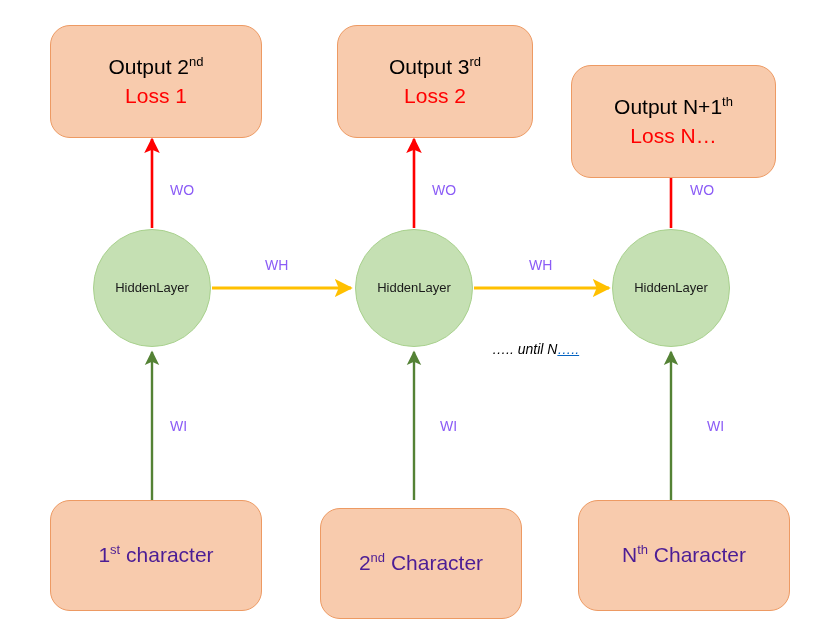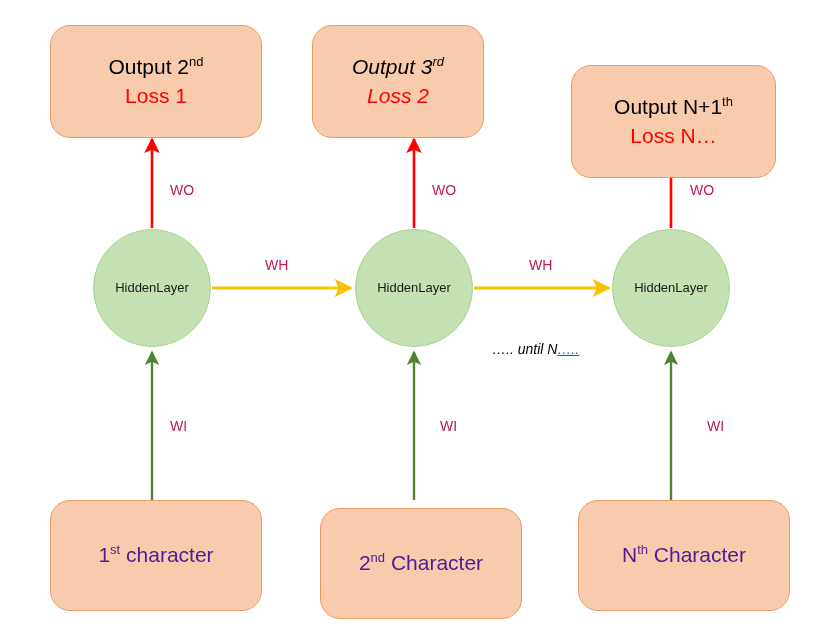--- a/index.html
+++ b/index.html
@@ -85,21 +85,21 @@
     top: 0;
     width: 827px;
     height: 631px;
     pointer-events: none;
   }
 
   
   .elabel {
     position: absolute;
     font-size: 14px;
-    color: #be185d;
+    color: #8b5cf6;
     white-space: nowrap;
   }
 
   
   .until {
     position: absolute;
     font-size: 14px;
     color: #000000;
     white-space: nowrap;
   }
@@ -142,21 +142,21 @@
       <line x1="414" y1="500" x2="414" y2="352" stroke="#548235" stroke-width="2.4" marker-end="url(#ah-green)"></line>
       <line x1="671" y1="500" x2="671" y2="352" stroke="#548235" stroke-width="2.4" marker-end="url(#ah-green)"></line>
     </g>
   </svg>
 
   <div class="rbox" style="left:50px; top:25px; width:212px; height:113px;">
     <div class="line1"><span>Output 2</span><sup>nd</sup></div>
     <div class="line2">Loss 1</div>
   </div>
 
-  <div class="rbox" style="left:312px; top:25px; width:172px; height:113px;font-style:italic;">
+  <div class="rbox" style="left:337px; top:25px; width:196px; height:113px;">
     <div class="line1"><span>Output 3</span><sup>rd</sup></div>
     <div class="line2">Loss 2</div>
   </div>
 
   <div class="rbox" style="left:571px; top:25px; width:205px; height:113px;margin-top:40px;">
     <div class="line1"><span>Output N+1</span><sup>th</sup></div>
     <div class="line2">Loss N…</div>
   </div>
 
   <div class="circle" style="left:93px; top:229px;">

